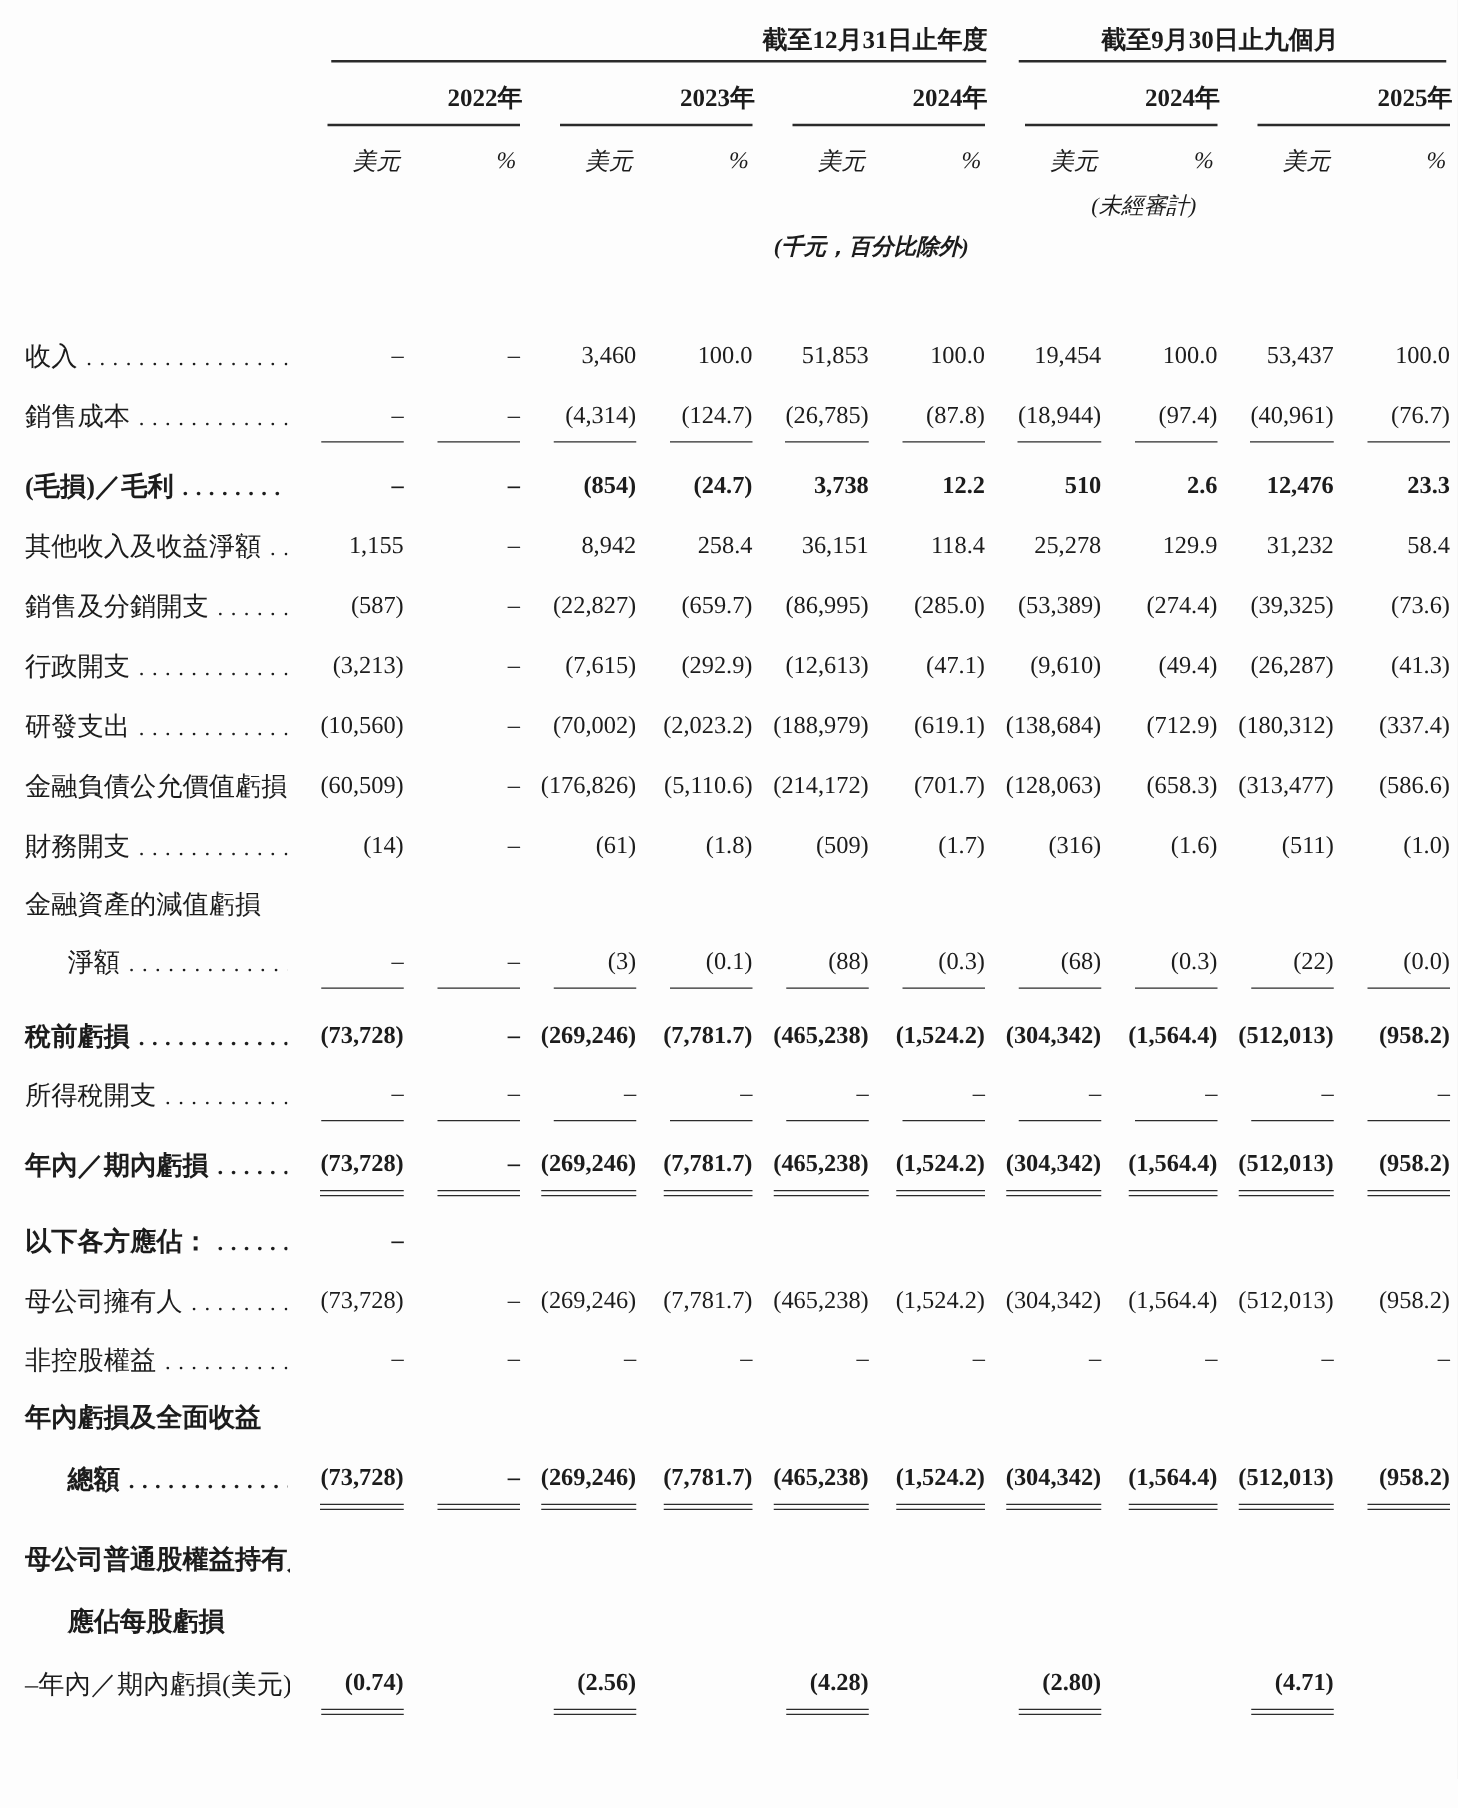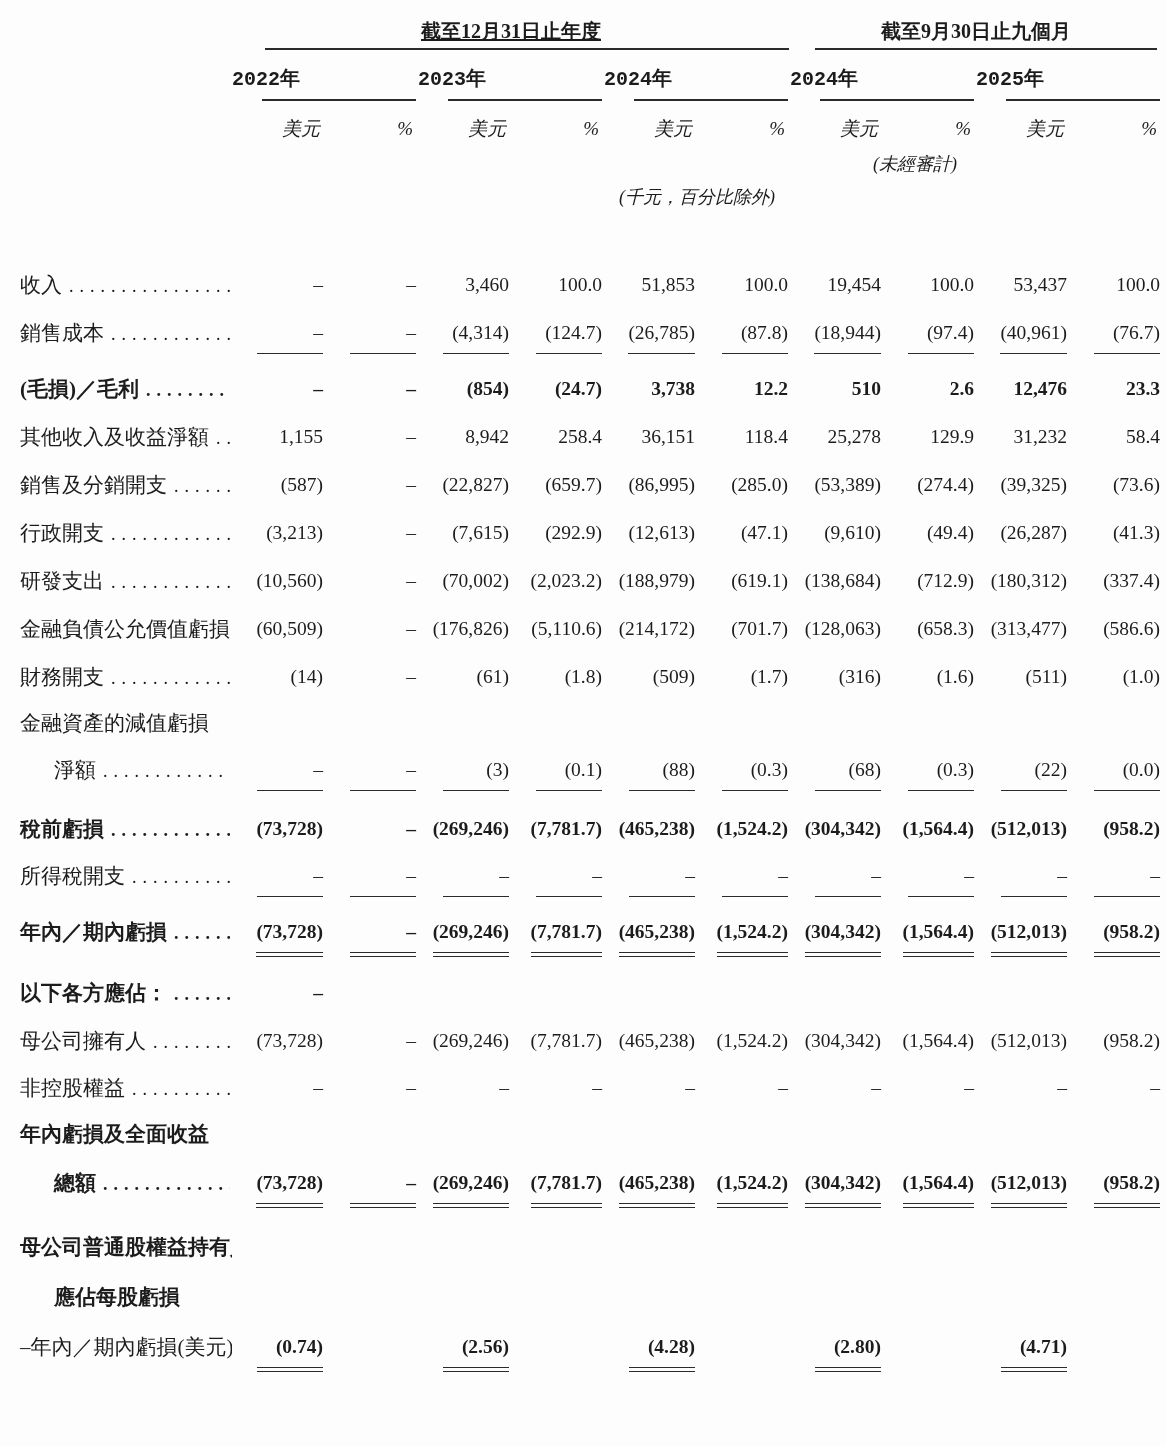--- a/index.html
+++ b/index.html
@@ -14,36 +14,36 @@
     background:var(--bg);
     color:var(--text);
     font-family:"Liberation Serif","DejaVu Serif",serif;
     overflow:hidden;
     box-sizing:border-box;
     padding-top:14px;
   }
   .sp0{width:232px;flex:none;}
   
   .hgroups{display:flex;height:34px;align-items:center;font-weight:700;font-size:20px;}
-  .hg1{width:558px;text-align:center;flex:none;text-decoration:underline;}
+  .hg1{width:558px;text-align:right;flex:none;}
   .hg2{width:372px;text-align:center;flex:none;}
   .hrule{display:flex;height:9px;}
   .hrule .rwrap{flex:none;display:flex;}
   .hrule .r{border-top:2.2px solid var(--rule);height:0;}
   .hyears{display:flex;height:42px;align-items:center;font-weight:700;font-size:20px;}
-  .ypair{width:186px;flex:none;text-align:left;font-family:Liberation Mono, monospace;}
+  .ypair{width:186px;flex:none;text-align:right;}
   .hyrule{display:flex;height:10px;}
   .ypr{width:186px;flex:none;display:flex;}
   .ypr .r{width:154px;margin-left:auto;margin-right:2px;border-top:2px solid var(--rule);height:0;}
   .hunits{display:flex;height:40px;align-items:center;font-style:italic;font-size:19px;}
   .ucell{width:93px;flex:none;text-align:right;padding-right:5px;box-sizing:border-box;}
   .hnote1{display:flex;height:30px;align-items:center;font-style:italic;font-size:18px;padding-left:32px;}
   .hn1sp{width:790px;flex:none;}
   .hn1{width:186px;flex:none;text-align:center;}
-  .hnote2{display:flex;height:36px;align-items:center;font-style:italic;font-size:18px;}
+  .hnote2{display:flex;height:36px;align-items:center;font-style:italic;font-size:18px;font-weight:bold;}
   .hn2{width:930px;flex:none;text-align:center;}
   
   .tbody{margin-top:46px;}
   .row{display:flex;align-items:center;height:48px;}.h44{height:44px;}.h46{height:46px;}.h50{height:50px;}.h52{height:52px;}.mt8{margin-top:8px;}.mt10{margin-top:10px;}.mt12{margin-top:12px;}.mt14{margin-top:14px;}
   .c0{
     width:232px;flex:none;display:flex;align-items:baseline;
     overflow:hidden;font-size:21px;padding-left:20px;box-sizing:border-box;
     white-space:nowrap;
   }
   .c0.indent{padding-left:54px;}

